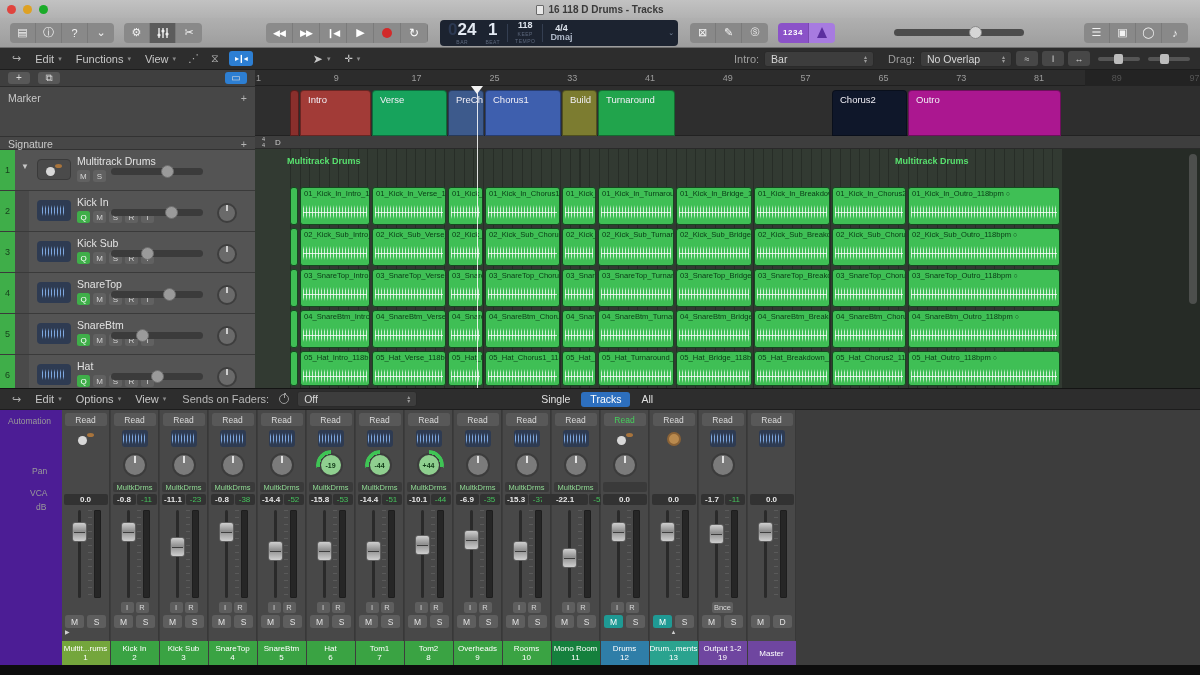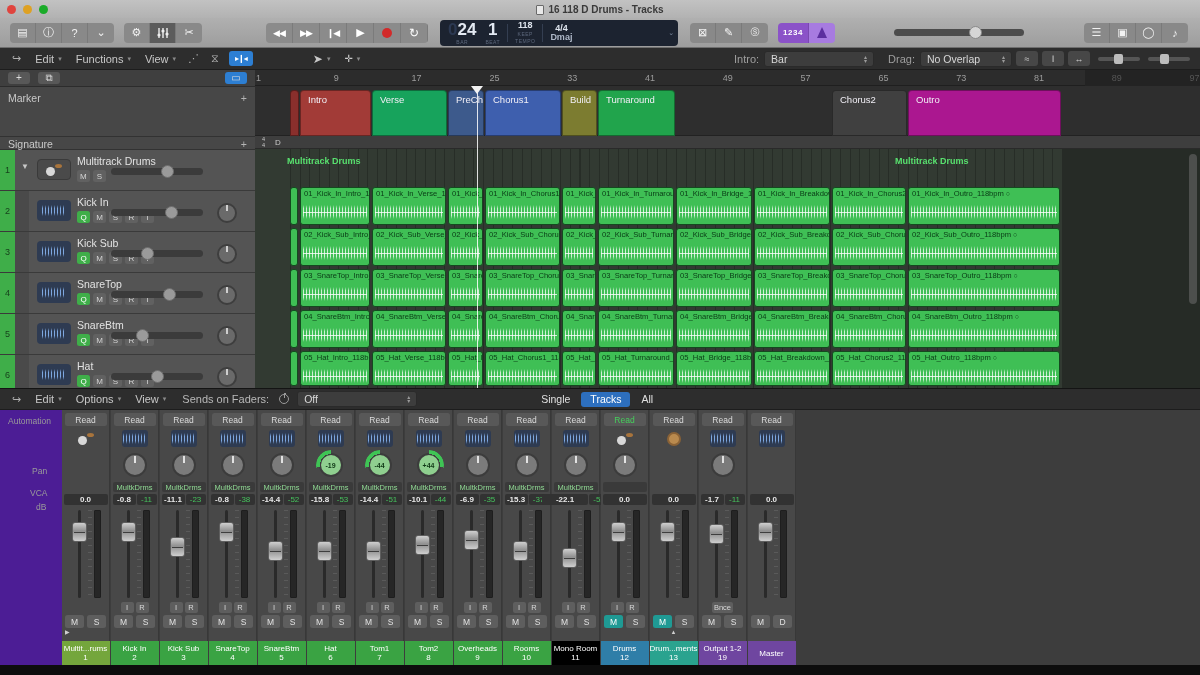--- a/index.html
+++ b/index.html
@@ -497,21 +497,21 @@
           <span class="ruler-num dark" style="left: 934.6px;">97</span>
         </div>
       <div id="arrange-lane" class="abs">
           <div class="arr-marker" style="left: 35px; width: 9px; background: rgb(138, 47, 44);"></div>
           <div class="arr-marker" style="left: 45px; width: 71px; background: rgb(162, 59, 55);">Intro</div>
           <div class="arr-marker" style="left: 117px; width: 75px; background: rgb(23, 163, 92);">Verse</div>
           <div class="arr-marker" style="left: 193px; width: 36px; background: rgb(61, 90, 140);">PreChor</div>
           <div class="arr-marker" style="left: 230px; width: 76px; background: rgb(62, 95, 174);">Chorus1</div>
           <div class="arr-marker" style="left: 307px; width: 35px; background: rgb(124, 124, 48);">Build</div>
           <div class="arr-marker" style="left: 343px; width: 77px; background: rgb(33, 164, 76);">Turnaround</div>
-          <div class="arr-marker" style="left: 577px; width: 75px; background: #404040;">Chorus2</div>
+          <div class="arr-marker" style="left: 577px; width: 75px; background: #0f172a;">Chorus2</div>
           <div class="arr-marker" style="left: 653px; width: 153px; background: rgb(171, 23, 144);">Outro</div>
         </div>
       <div id="sig-lane" class="abs">
         <div class="sig-frac">
           <div>4</div>
             <div>4</div>
         </div>
         <div class="sig-key">D</div>
       </div>
       <div id="lanes" class="abs">
@@ -1173,21 +1173,21 @@
           </div>
           <div class="ir-row">
             <div class="tiny-btn">I</div>
             <div class="tiny-btn">R</div>
           </div>
           <div class="ms-row">
             <div class="ms-btn">M</div>
             <div class="ms-btn">S</div>
           </div>
           <div class="strip-extra"></div>
-          <div class="plate" style="background: #000000;">
+          <div class="plate" style="background: #15803d;">
             <div>Mono Room</div>
             <div>11</div>
           </div>
         </div>
         <div class="strip" style="left: 601px;">
           <div class="read-btn on">Read</div>
           <div class="strip-icon plain">
             <div class="drum-glyph"></div>
           </div>
           <div class="knob-wrap">

